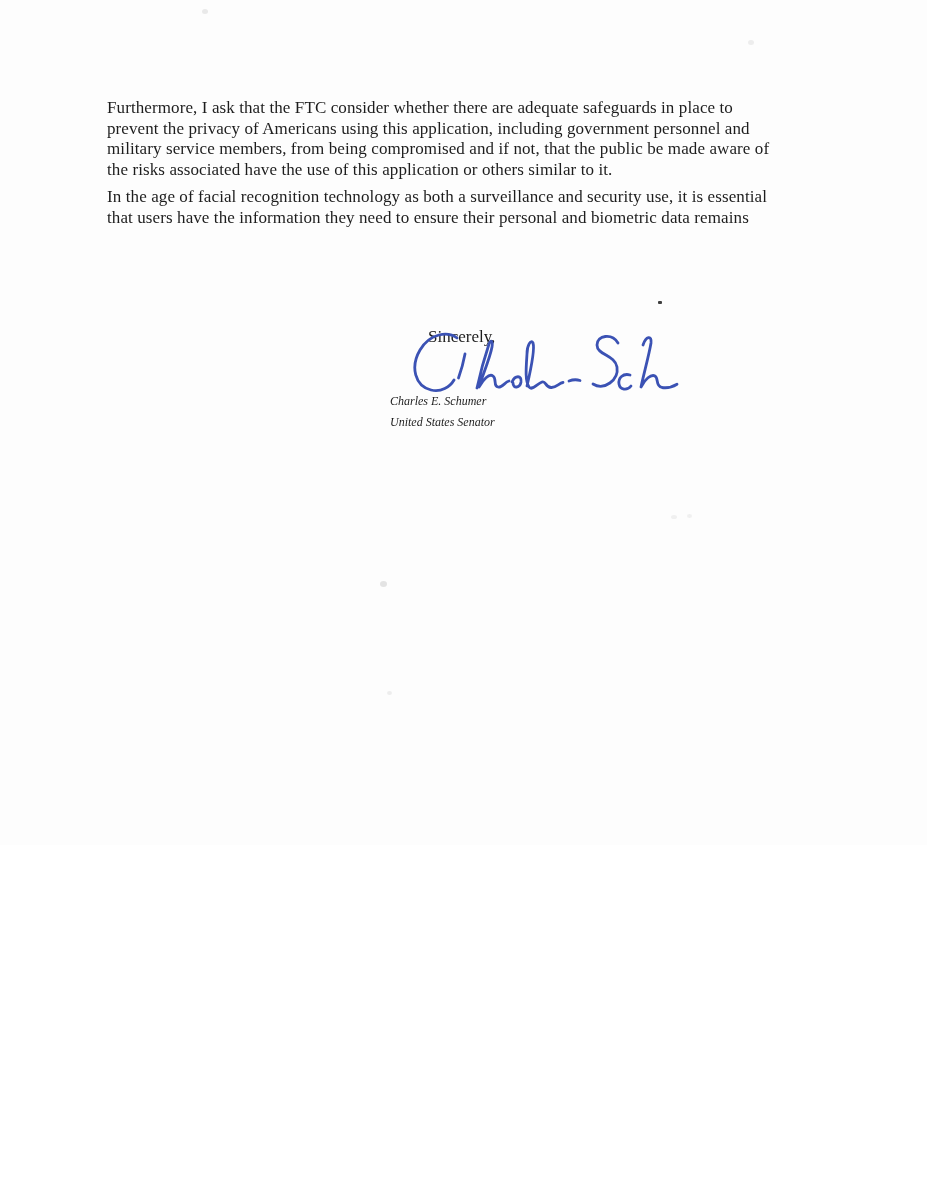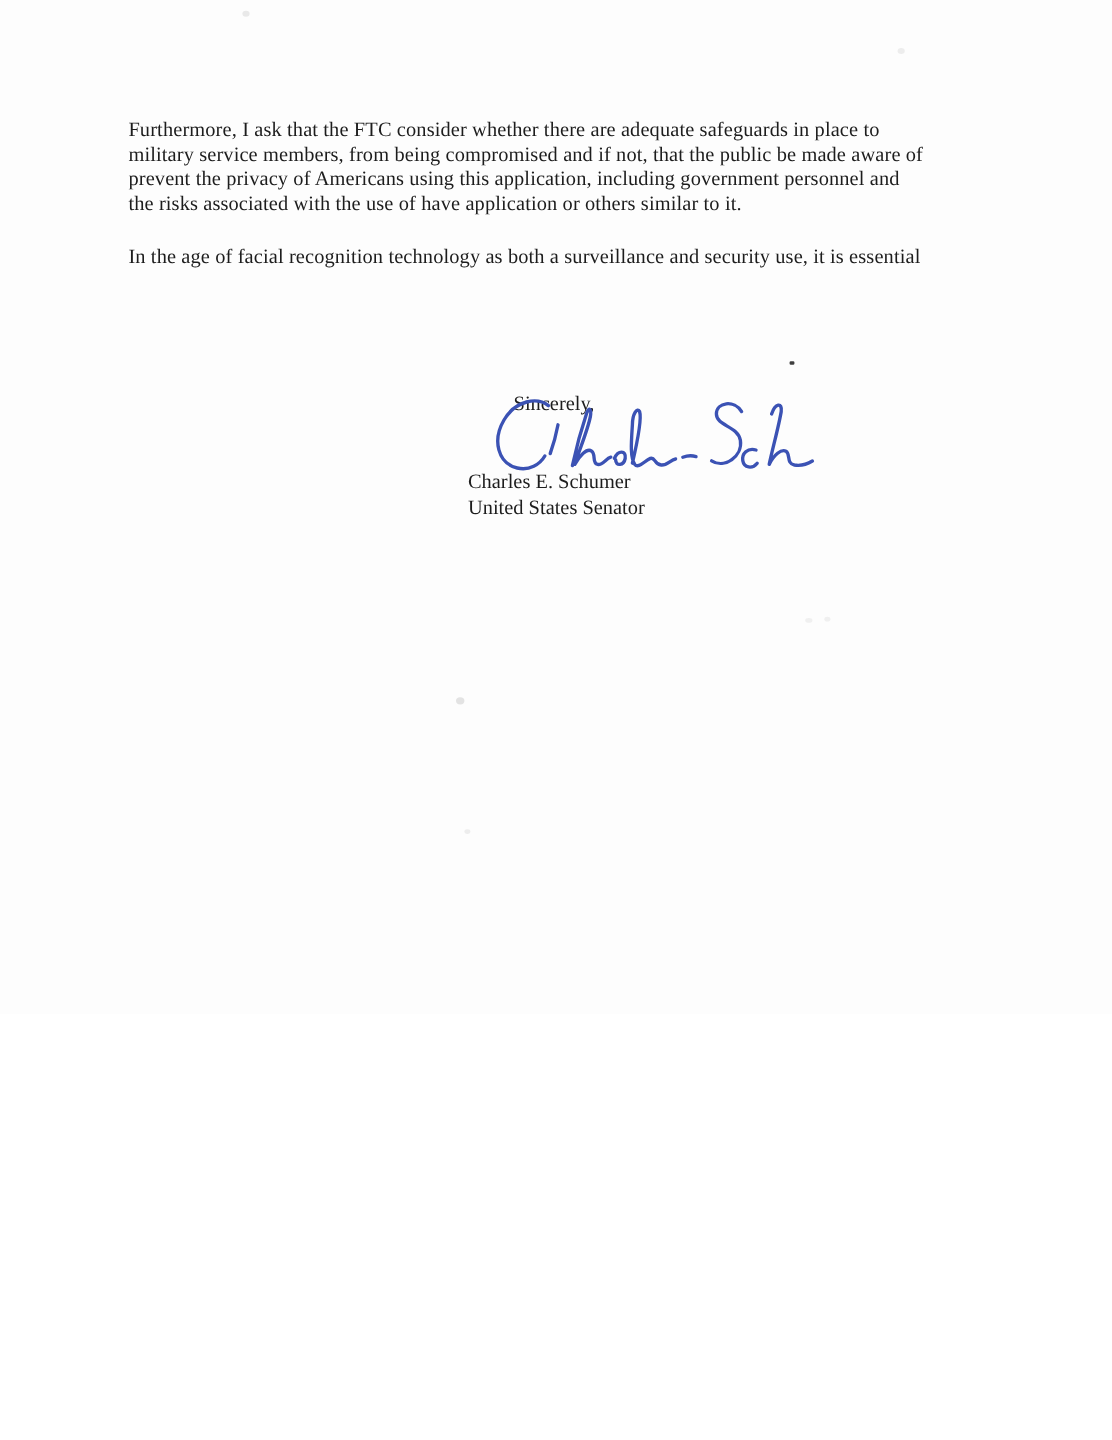--- a/index.html
+++ b/index.html
@@ -19,21 +19,21 @@
   .para {
     position: absolute;
     left: 107px;
     width: 730px;
     font-size: 17px;
     line-height: 20.6px;
     letter-spacing: 0.1px;
   }
   .para .line { white-space: nowrap; }
   .p1 { top: 98px; }
-  .p2 { top: 204px; }
+  .p2 { top: 187px; }
   .salutation {
     position: absolute;
     left: 428px;
     top: 308px;
     font-size: 17px;
     line-height: 20.6px;
     margin-top: 19px;
   }
   .signature-svg {
     position: absolute;
@@ -46,22 +46,23 @@
     fill: none;
     stroke: var(--signature-ink, #3b52b4);
     stroke-width: 2.8;
     stroke-linecap: round;
     stroke-linejoin: round;
   }
   .signer-block {
     position: absolute;
     left: 390px;
     top: 391px;
-    font-size: 17px;
+    font-size: 12px;
     line-height: 21px;
+    font-style: italic;
   }
   
   .speck {
     position: absolute;
     border-radius: 50%;
   }
   .dot-dark {
     position: absolute;
     left: 658px;
     top: 301px;
@@ -87,27 +88,28 @@
     background: linear-gradient(90deg, #8f8f8f 0%, #a8a8a8 30%, #cfcfcf 60%, rgba(230,230,230,0) 100%);
   }
 </style>
 </head>
 <body>
 
 <div class="page">
 
   <div class="para p1">
     <div class="line">Furthermore, I ask that the FTC consider whether there are adequate safeguards in place to</div>
+    <div class="line">prevent the privacy of Americans using this application, including government personnel and</div>
     <div class="line">military service members, from being compromised and if not, that the public be made aware of</div>
-    <div class="line">prevent the privacy of Americans using this application, including government personnel and</div>
-    <div class="line">the risks associated with the use of have application or others similar to it.</div>
+    <div class="line">the risks associated have the use of this application or others similar to it.</div>
   </div>
 
   <div class="para p2">
     <div class="line">In the age of facial recognition technology as both a surveillance and security use, it is essential</div>
+    <div class="line">that users have the information they need to ensure their personal and biometric data remains</div>
   </div>
 
   <div class="salutation">Sincerely,</div>
 
   <svg class="signature-svg" viewBox="0 0 274 64" xmlns="http://www.w3.org/2000/svg" aria-label="signature">
 
     <path d="M51,7 C42,0 24,2 14,19 C4,36 9,55 25,59 C35,61.5 44,56 48,49"></path>
 
     <path d="M59,23 C57.5,31 55,40 52.5,47"></path>
 

